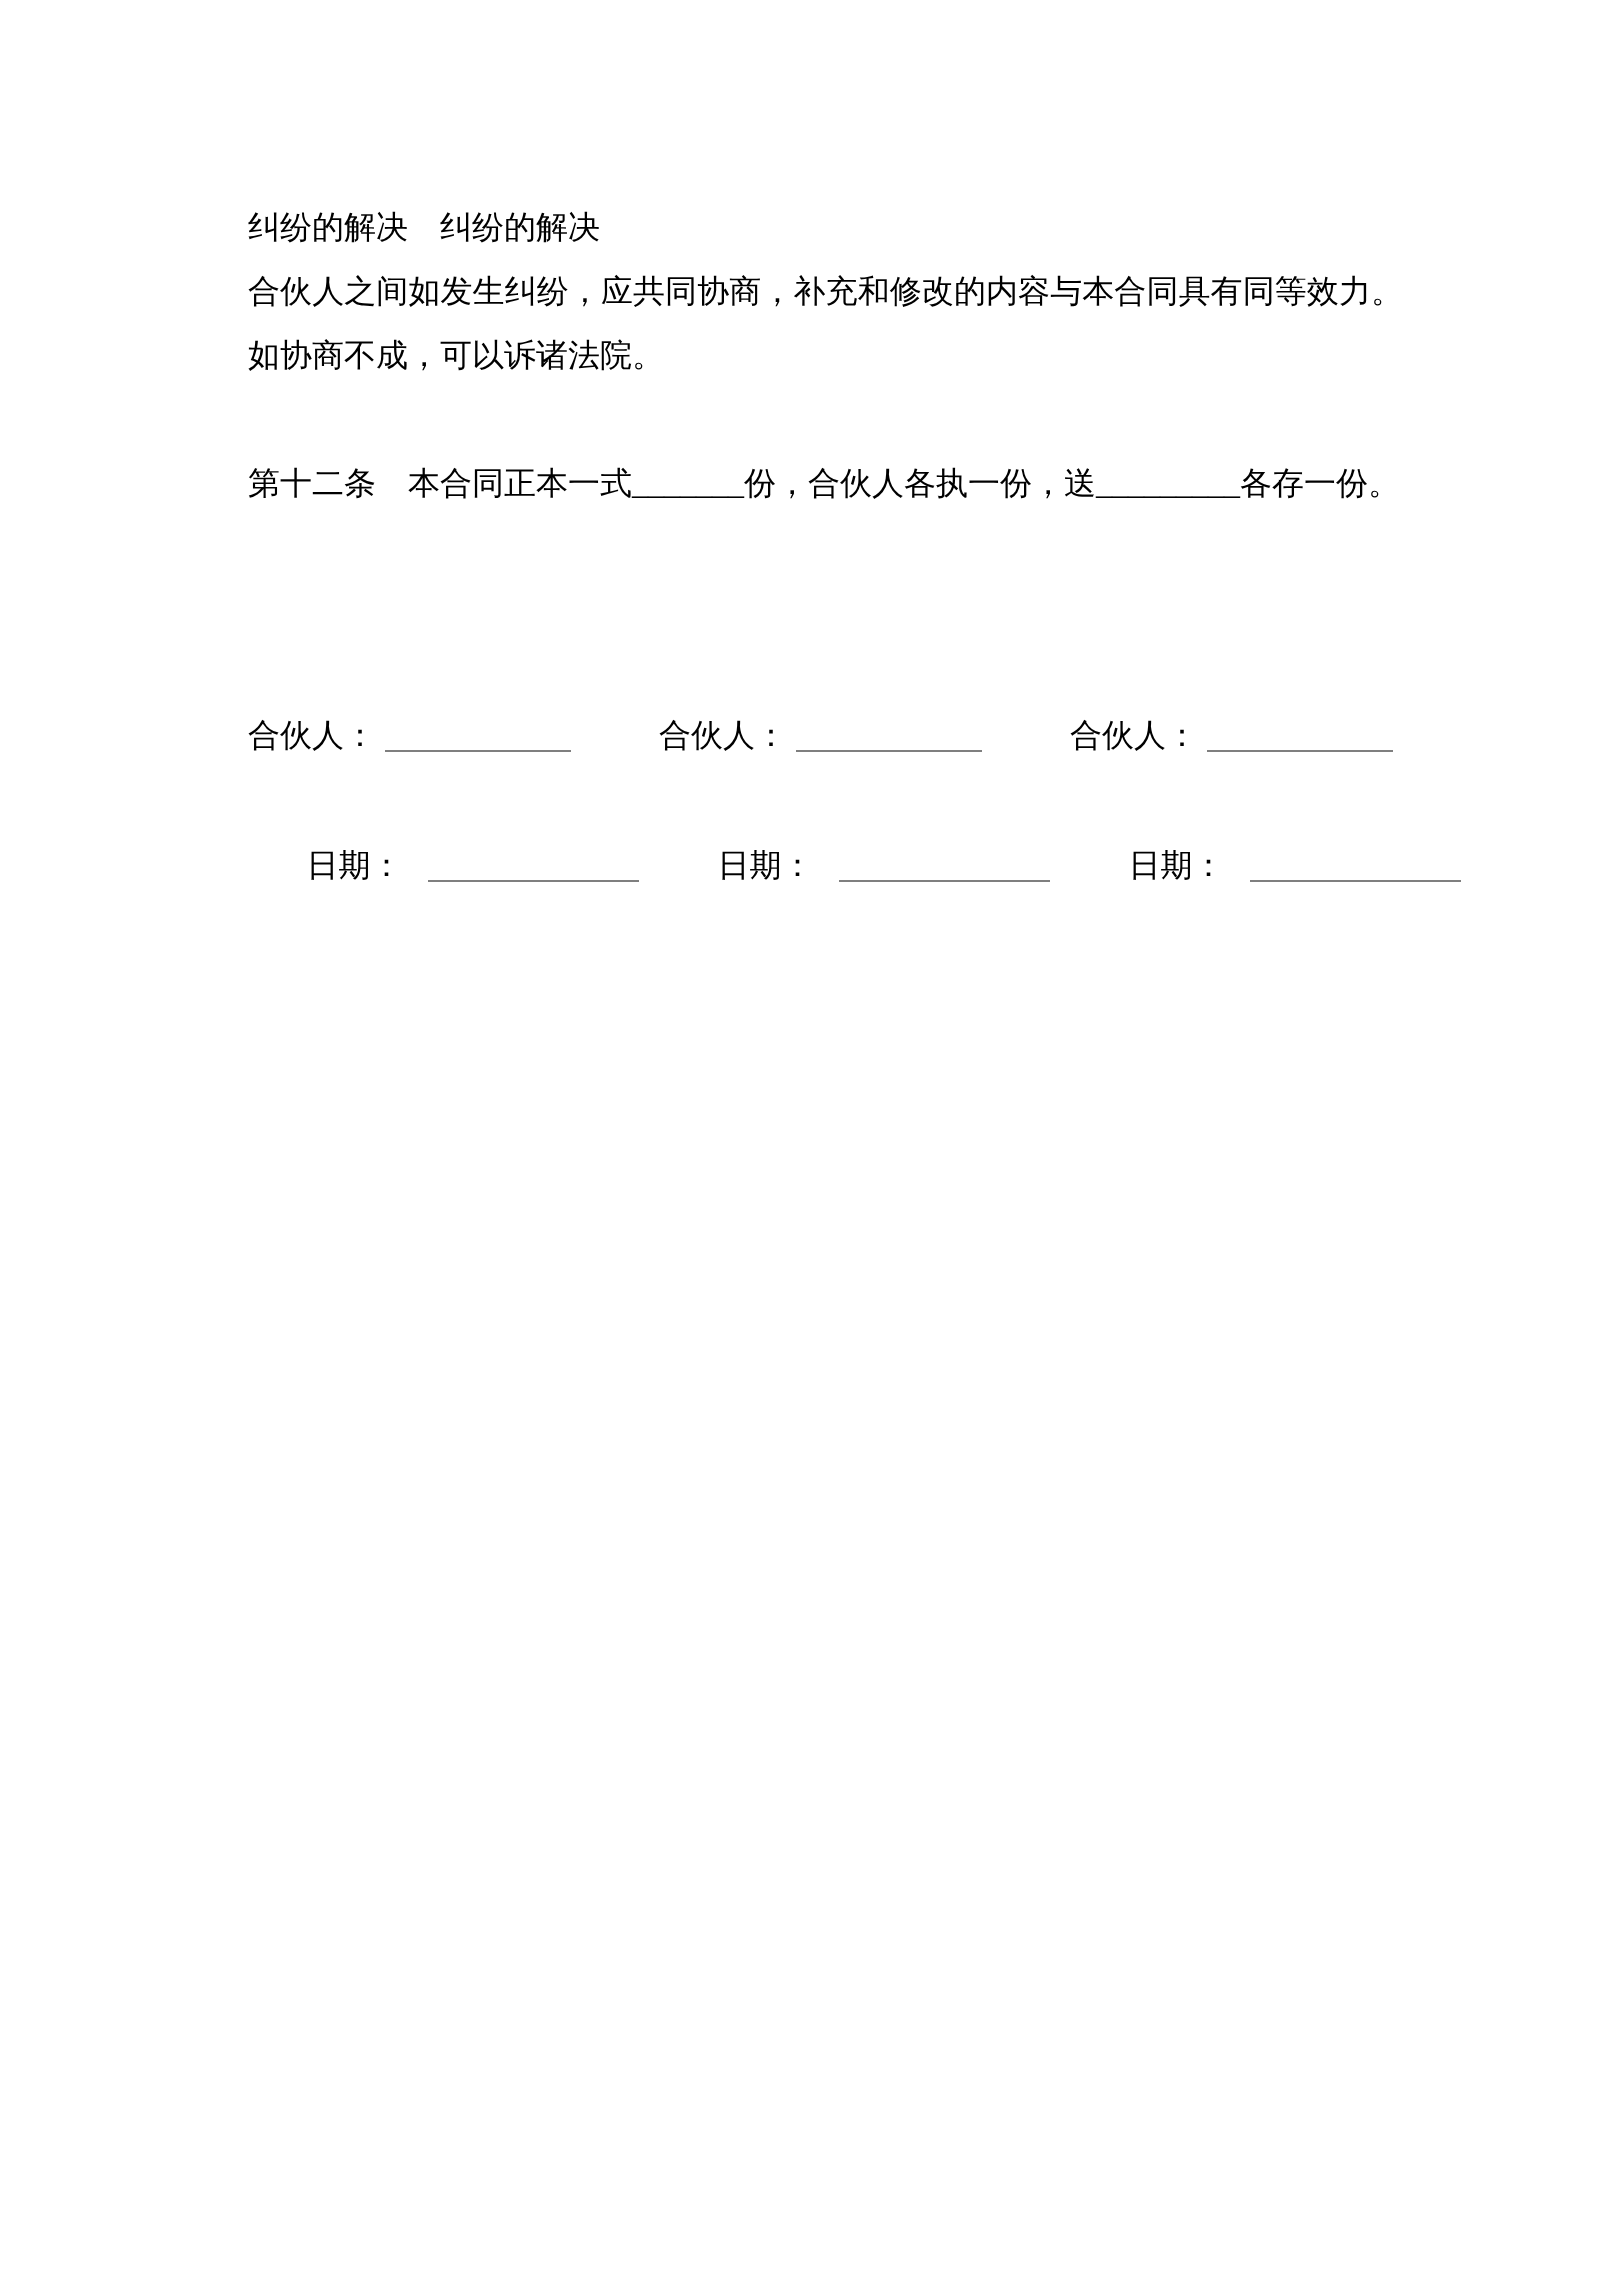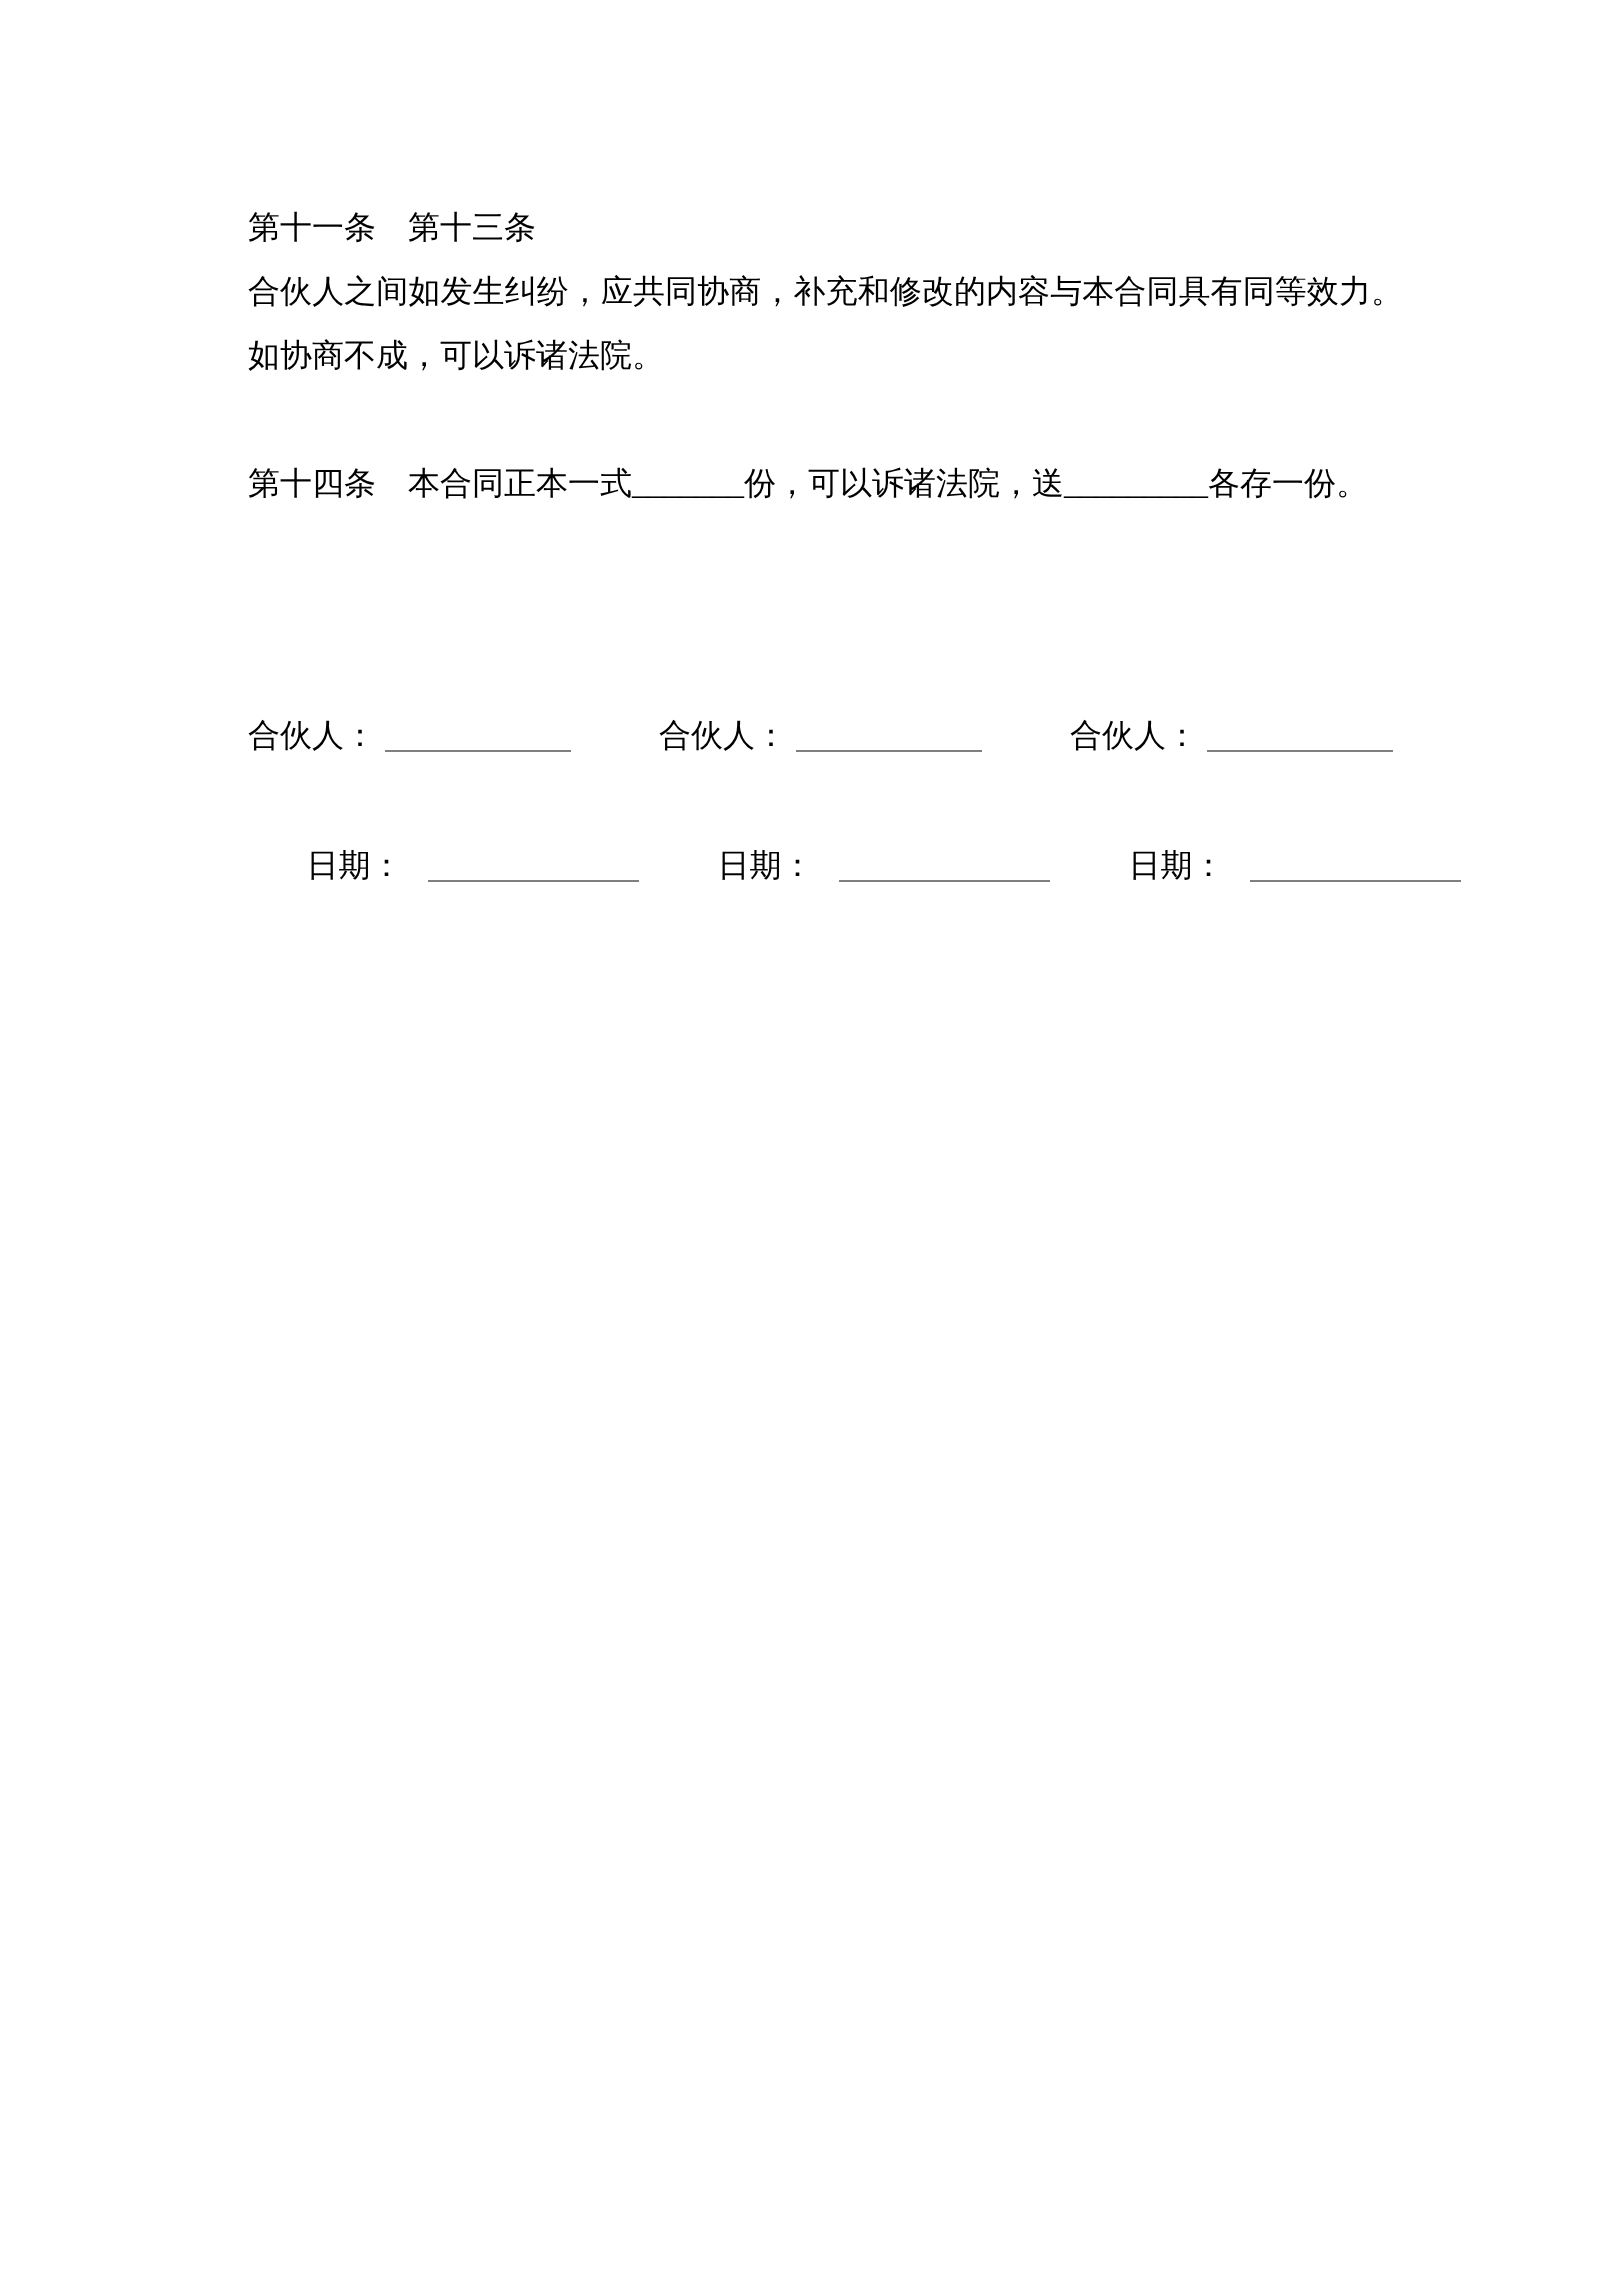--- a/index.html
+++ b/index.html
@@ -55,28 +55,28 @@
   .partner-blank { width: 186px; margin-left: 9px; }
   .date-blank { width: 211px; margin-left: 25.5px; }
 </style>
 </head>
 <body>
 
 <div class="page">
   <div class="content">
 
     <section class="article">
-      <p class="line">第十一条　第十三条</p>
+      <p class="line">纠纷的解决　纠纷的解决</p>
       <p class="line">合伙人之间如发生纠纷，应共同协商，补充和修改的内容与本合同具有同等效力。如协商不成，可以诉诸法院。</p>
     </section>
 
 
 
     <section class="article">
-      <p class="line">第十四条　本合同正本一式_______份，可以诉诸法院，送_________各存一份。</p>
+      <p class="line">第十二条　本合同正本一式_______份，合伙人各执一份，送_________各存一份。</p>
     </section>
 
     <div class="sig-row partners">
       <div class="sig-col">
         <span>合伙人：</span><span class="blank partner-blank"></span>
       </div>
       <div class="sig-col">
         <span>合伙人：</span><span class="blank partner-blank"></span>
       </div>
       <div class="sig-col">

